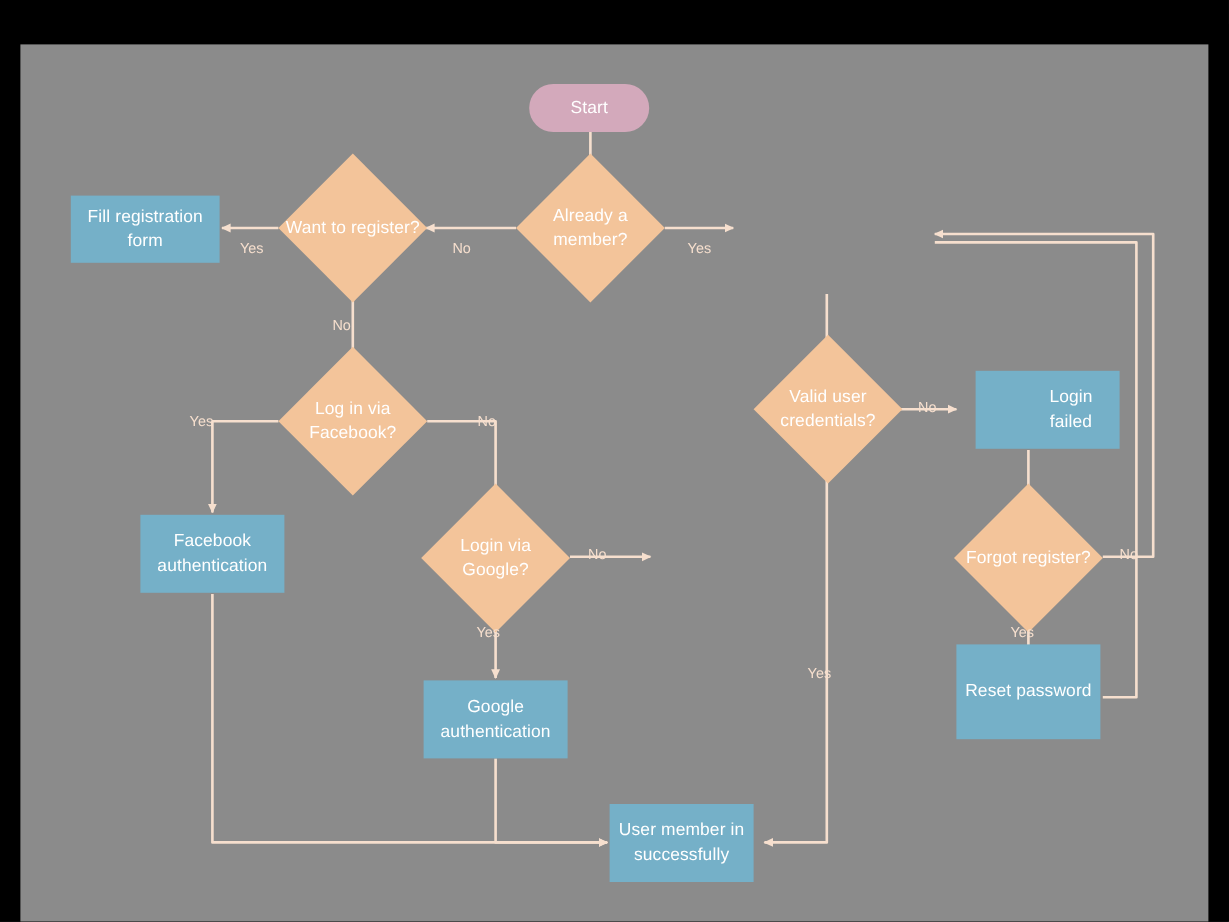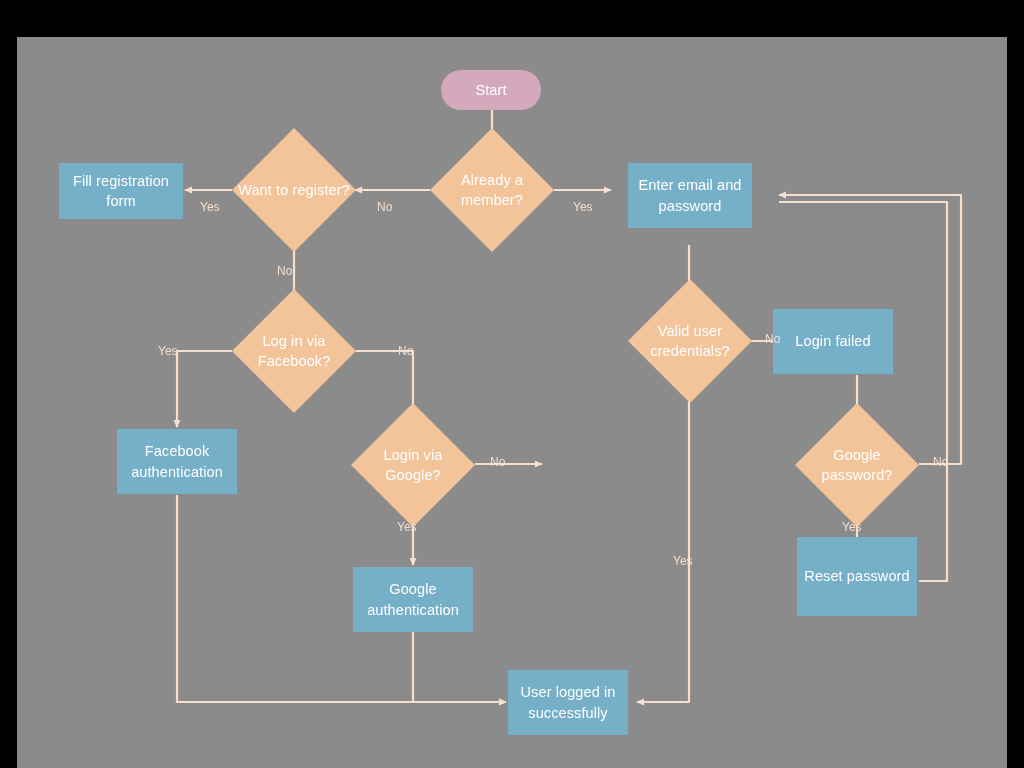--- a/index.html
+++ b/index.html
@@ -164,44 +164,41 @@
     <div class="node node-decision" style="left:334px; top:366px; width:124px; height:124px;">
       <span class="diamond-shape"></span>
       <span class="label">Login via Google?</span>
     </div>
 
 
     <div class="node node-process" style="left:336px; top:530px; width:120px; height:65px;">
       <span class="label">Google authentication</span>
     </div>
 
-    <div class="node node-process" style="left:611px; top:126px; width:124px; height:65px;">
-      <span class="label">Enter email and password</span>
-    </div>
 
     <div class="node node-decision" style="left:611px; top:242px; width:124px; height:124px;">
       <span class="diamond-shape"></span>
       <span class="label">Valid user credentials?</span>
     </div>
 
-    <div class="node node-process" style="left:756px; top:272px; width:120px; height:65px;">
+    <div class="node node-process" style="left:796px; top:272px; width:120px; height:65px;padding-left:39px;">
       <span class="label">Login failed</span>
     </div>
 
     <div class="node node-decision" style="left:778px; top:366px; width:124px; height:124px;">
       <span class="diamond-shape"></span>
-      <span class="label">Google password?</span>
+      <span class="label">Forgot register?</span>
     </div>
 
     <div class="node node-process" style="left:780px; top:500px; width:120px; height:79px;">
       <span class="label">Reset password</span>
     </div>
 
     <div class="node node-process" style="left:491px; top:633px; width:120px; height:65px;">
-      <span class="label">User logged in successfully</span>
+      <span class="label">User member in successfully</span>
     </div>
 
     <span class="edge-label" style="left:360px; top:164px;">No</span>
 
     <span class="edge-label" style="left:556px; top:164px;">Yes</span>
 
     <span class="edge-label" style="left:183px; top:164px;">Yes</span>
 
     <span class="edge-label" style="left:260px; top:228px;">No</span>
 

